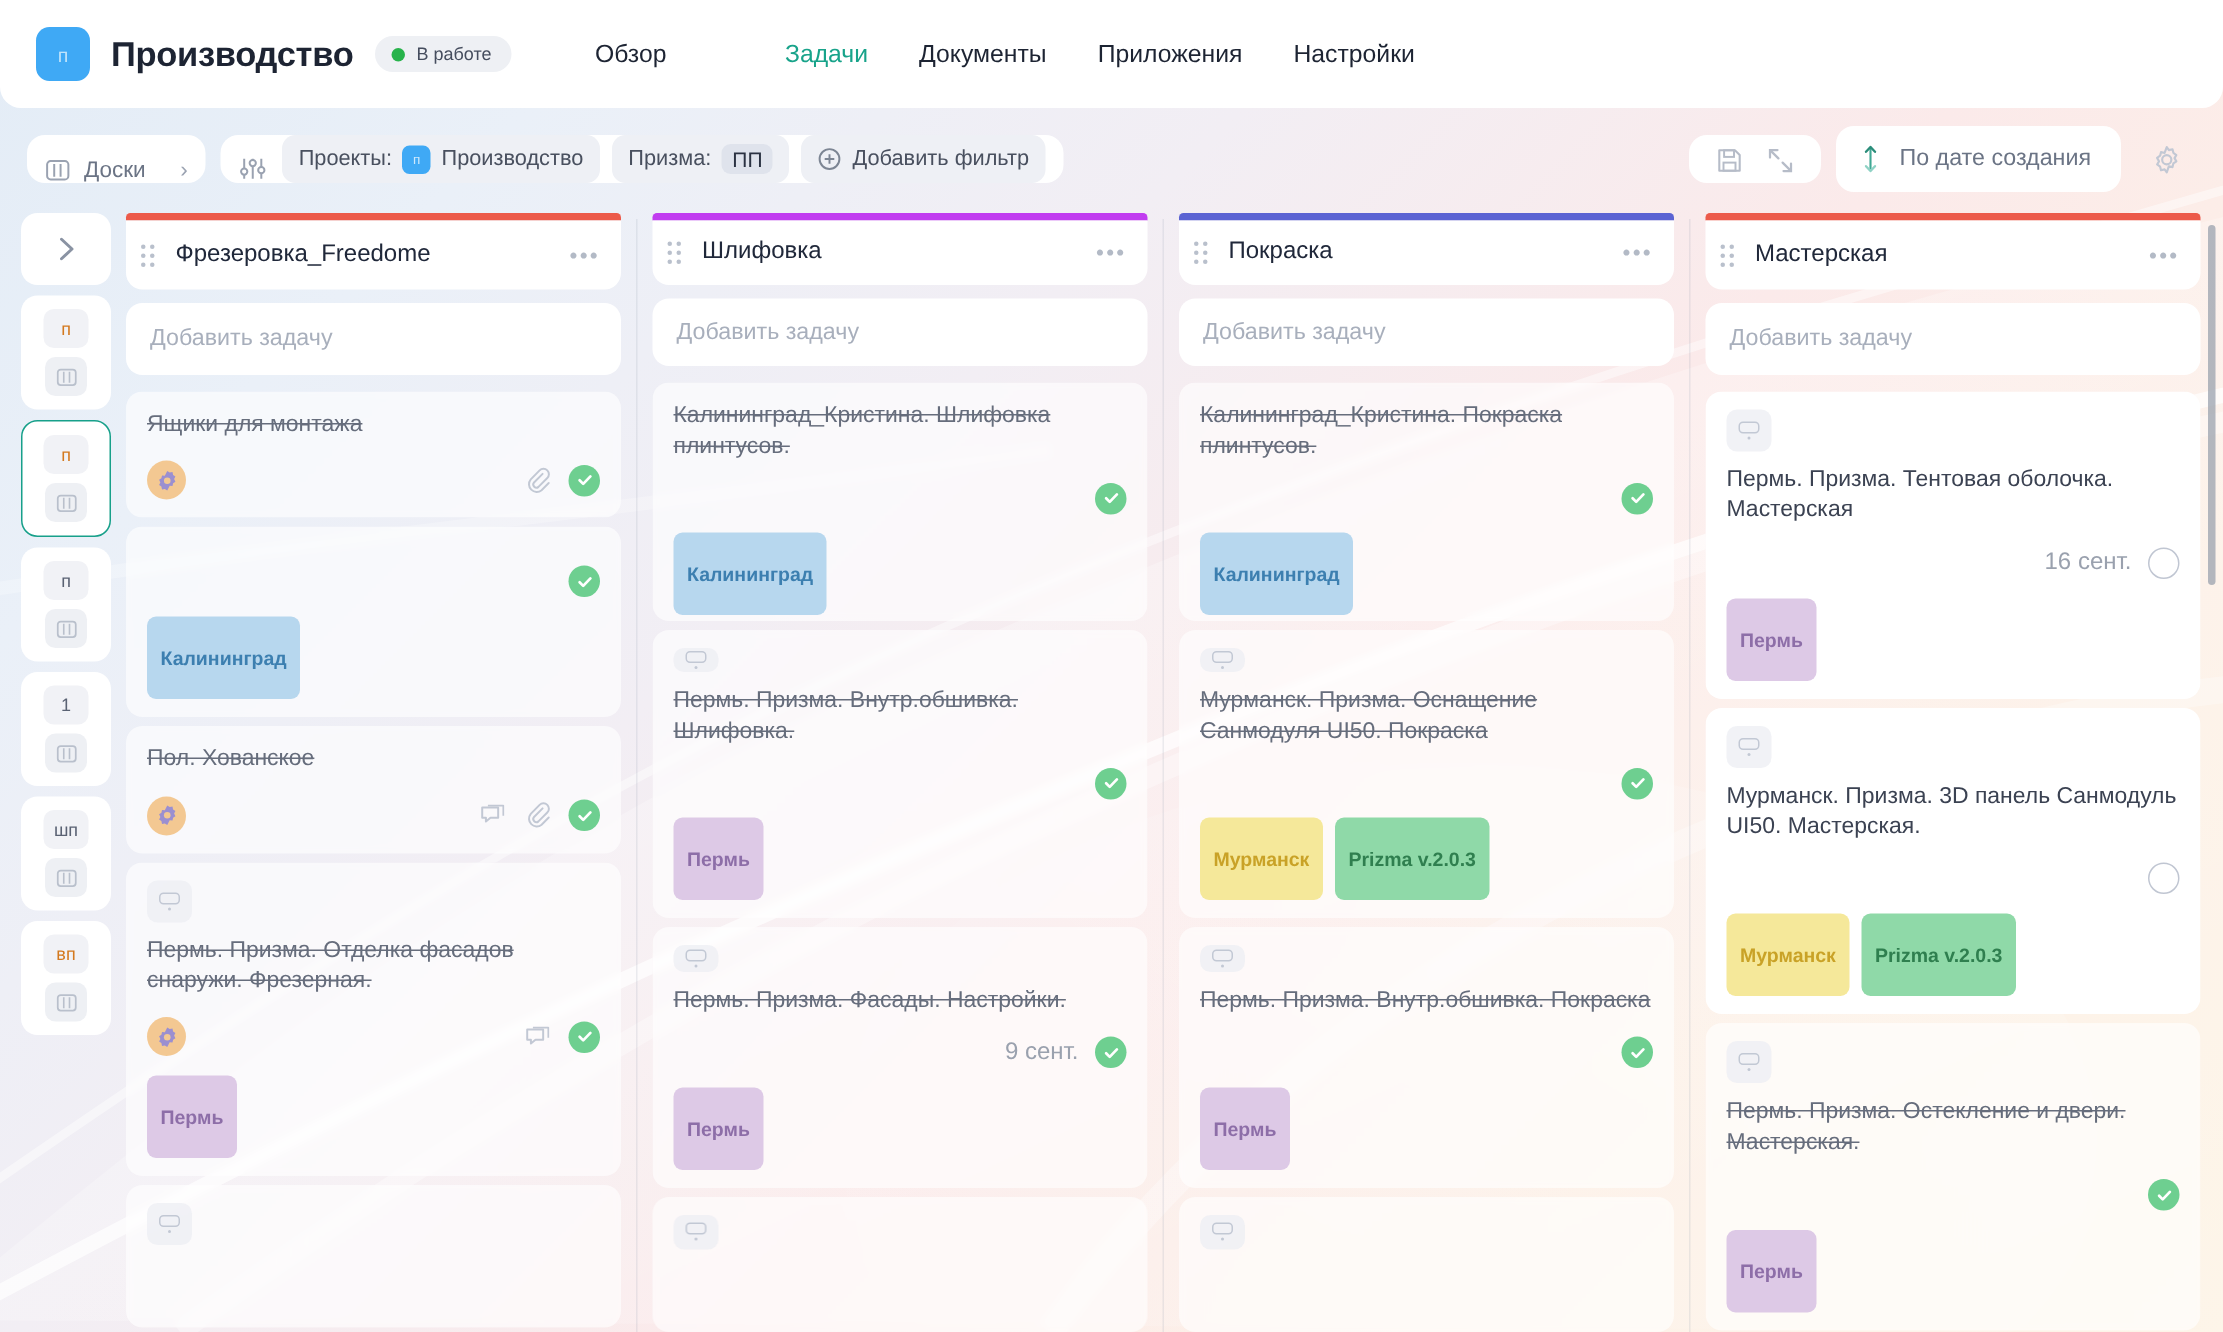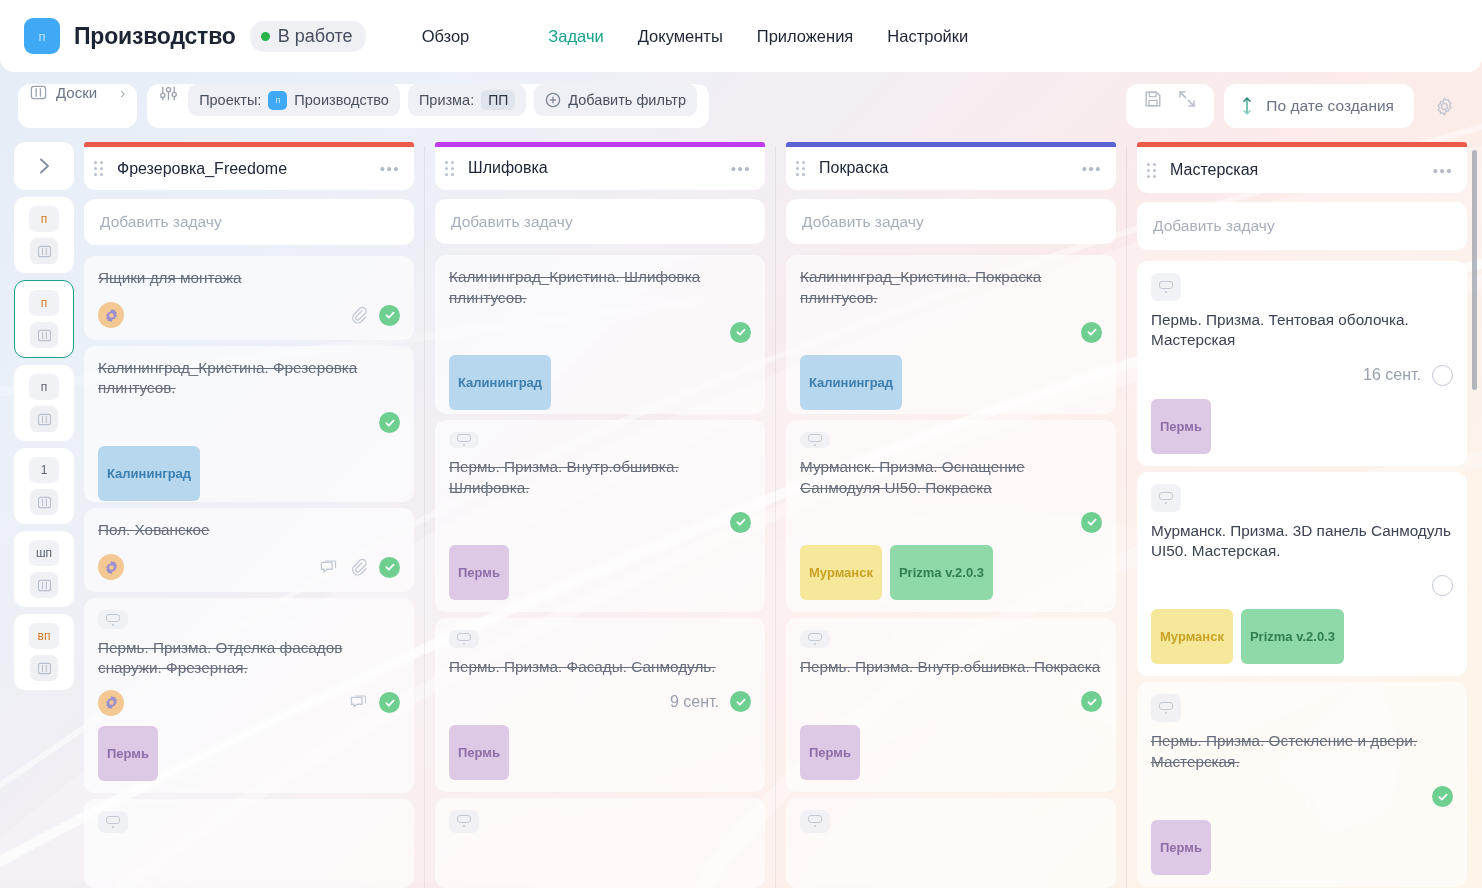--- a/index.html
+++ b/index.html
@@ -38,39 +38,39 @@
   }
   .proj-title {
     margin-left: 14px;
     font-size: 23px; font-weight: 700; color: #1d2433; letter-spacing: -0.2px;
   }
   .status-chip {
     margin-left: 14px;
     display: flex; align-items: center; gap: 8px;
     background: #eef0f4; border-radius: 14px;
     padding: 5px 13px 5px 11px;
-    font-size: 18px; color: #454d5e;
+    font-size: 12px; color: #454d5e;
   }
   .status-dot { width: 9px; height: 9px; border-radius: 50%; background: #27b34b; }
   .nav { display: flex; gap: 34px; margin-left: 56px; }
   .nav-item { font-size: 16.5px; color: #1d2433; cursor: pointer; white-space: nowrap; }
   .nav-item.active { color: #18a38a; margin-left: 45px; }
 
   
   .toolbar {
     position: relative; z-index: 5;
     margin-top: 6px;
     height: 56px;
     display: flex; align-items: center;
     padding: 0 18px;
     gap: 10px;
   }
   .tb-group {
     background: #ffffff; border-radius: 12px;
-    height: 44px; display: flex; align-items: flex-start;
+    height: 32px; display: flex; align-items: flex-end;
     padding: 0 12px; gap: 8px;
   }
   .boards-btn { font-size: 15px; color: #6b7485; display: flex; align-items: center; gap: 9px; cursor: pointer;}
   .chev { color: #9aa2b1; font-size: 15px; margin-left: 14px; }
   .filter-pill {
     background: #eef0f5; border-radius: 9px; height: 32px;
     display: flex; align-items: center; gap: 7px;
     padding: 0 11px; font-size: 14.5px; color: #49505f; cursor: pointer; white-space: nowrap;
   }
   .pill-badge-blue {
@@ -424,21 +424,20 @@
                   </span>
                   <span class="check-done">
                     <svg width="12" height="12" viewBox="0 0 12 12">
                       <path d="M2.4 6.2l2.4 2.4 4.8-5" fill="none" stroke="#fff" stroke-width="1.8" stroke-linecap="round" stroke-linejoin="round"></path>
                     </svg>
                   </span>
                 </div>
               </div>
             </div>
             <div class="card">
-              <div class="card-title done">Калининград_Кристина. Фрезеровка плинтусов.</div>
               <div class="card-meta">
                 <div class="meta-right">
                   <span class="check-done">
                     <svg width="12" height="12" viewBox="0 0 12 12">
                       <path d="M2.4 6.2l2.4 2.4 4.8-5" fill="none" stroke="#fff" stroke-width="1.8" stroke-linecap="round" stroke-linejoin="round"></path>
                     </svg>
                   </span>
                 </div>
               </div>
               <div class="tags">
@@ -565,21 +564,21 @@
               </div>
               <div class="tags">
                 <span class="tag tag-perm">Пермь</span>
               </div>
             </div>
             <div class="card">
               <div class="card-badge">
                 <div class="bb"></div>
                 <div class="bd"></div>
               </div>
-              <div class="card-title done">Пермь. Призма. Фасады. Санмодуль.</div>
+              <div class="card-title done">Пермь. Призма. Фасады. Настройки.</div>
               <div class="card-meta">
                 <div class="meta-right">
                   <span class="due">9 сент.</span>
                   <span class="check-done">
                     <svg width="12" height="12" viewBox="0 0 12 12">
                       <path d="M2.4 6.2l2.4 2.4 4.8-5" fill="none" stroke="#fff" stroke-width="1.8" stroke-linecap="round" stroke-linejoin="round"></path>
                     </svg>
                   </span>
                 </div>
               </div>

